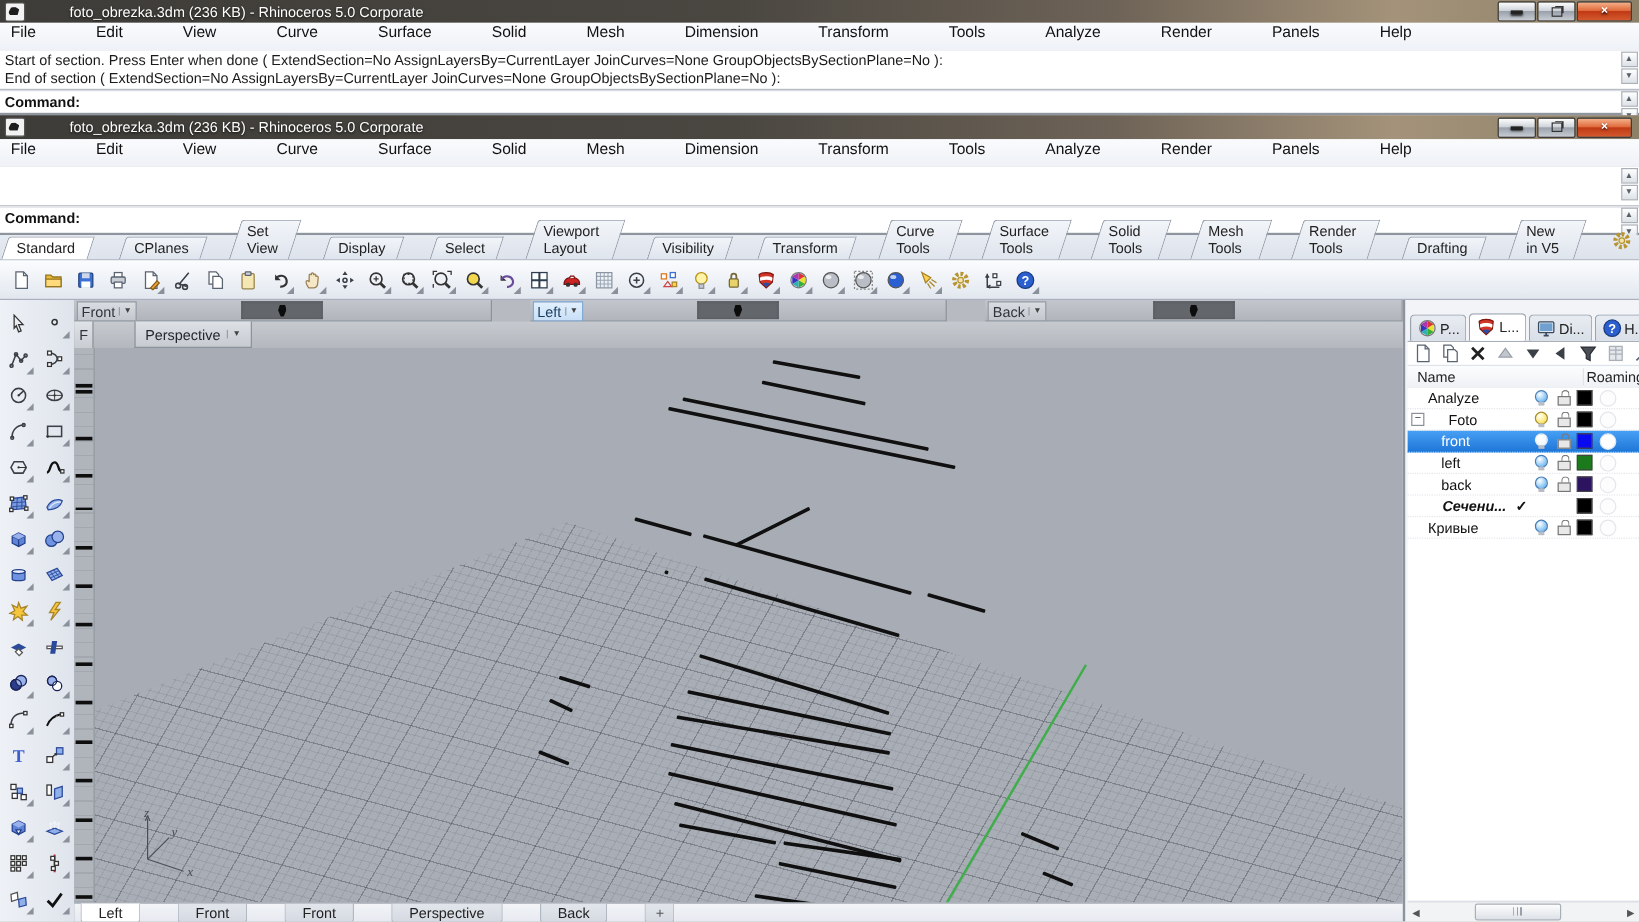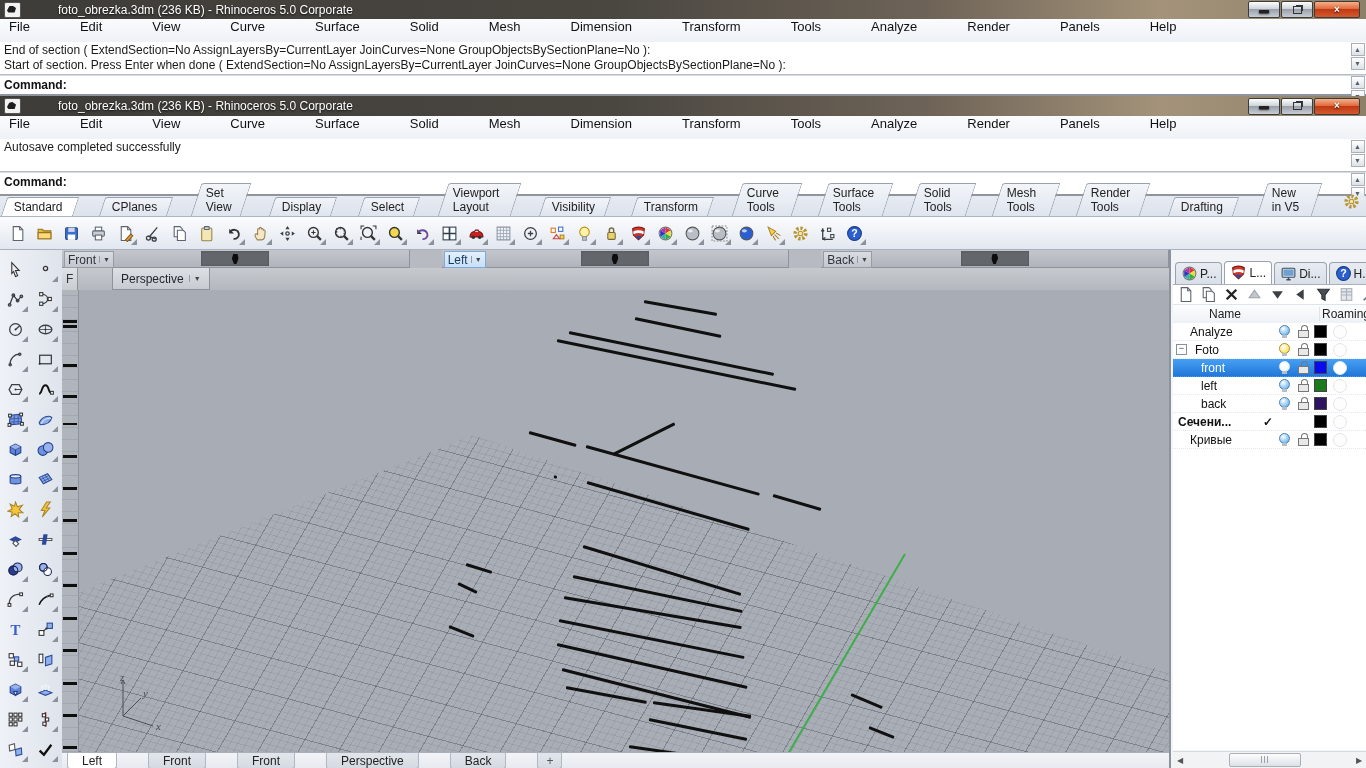--- a/index.html
+++ b/index.html
@@ -65,21 +65,21 @@
   .btab{display:flex;align-items:center;padding:0 14px;border:1px solid #b2b8c2;border-top:none;border-radius:0 0 3px 3px;margin-right:-1px;background:linear-gradient(180deg,#e2e6ec,#d5dae2);}
   .btab.active{background:#fff;font-weight:normal;z-index:2;}
   .btab.plus{padding:0 8px;color:#555;}
   
   .rpanel{left:1169px;top:250px;width:197px;height:518px;background:#f2f4f8;border-left:2px solid #8d939c;box-sizing:border-box;}
   .ptabs{position:absolute;left:2px;top:8px;width:193px;height:27px;display:flex;align-items:flex-end;padding-left:2px;box-sizing:border-box;border-bottom:1px solid #aab0ba;}
   .ptabbtn{display:flex;align-items:center;gap:2px;font-size:12px;color:#222;background:linear-gradient(180deg,#e8ecf2,#d9dfe8);border:1px solid #9aa2ae;border-bottom:none;border-radius:4px 4px 0 0;padding:2px 5px;margin-right:2px;}
   .ptabbtn.active{background:#fff;position:relative;z-index:2;padding-bottom:3px;}
   .ptools{position:absolute;left:2px;top:35px;width:193px;height:20px;background:#fff;display:flex;align-items:center;gap:6px;padding-left:4px;box-sizing:border-box;border-bottom:1px solid #dfe3ea;font-size:11px;color:#333;}
   .lheader{position:absolute;left:2px;top:55px;width:193px;height:18px;background:linear-gradient(180deg,#fcfdfe,#eef1f5);border-bottom:1px solid #cfd4dc;font-size:12px;color:#222;display:flex;align-items:center;}
-  .lheader .hname{padding-left:8px;flex:1;margin-left:28px;}
+  .lheader .hname{padding-left:8px;flex:1;}
   .lheader .hmat{width:44px;border-left:1px solid #dfe3ea;padding-left:2px;}
   .llist{position:absolute;left:2px;top:73px;width:193px;height:427px;background:#fff;}
   .lrow{position:relative;height:17px;display:flex;align-items:center;font-size:12px;color:#111;border-bottom:1px dotted #e4e7ec;}
   .lrow.selected{background:linear-gradient(180deg,#47a0f4,#2077d8);color:#fff;border-bottom:1px dotted #2077d8;}
   .lrow .exp{width:9px;height:9px;border:1px solid #8a9099;background:#fff;color:#333;font-size:9px;line-height:7px;text-align:center;margin-left:3px;}
   .lrow .nm{white-space:nowrap;overflow:hidden;}
   .lrow .chk{position:absolute;left:88px;width:14px;text-align:center;font-weight:bold;}
   .bulb{position:absolute;left:106px;width:11px;height:13px;}
   .bulb i{display:block;width:9px;height:9px;border-radius:50%;border:1px solid #4a7fb5;}
   .bulb.blue i{background:radial-gradient(circle at 35% 30%,#fff,#8ec8f5 60%,#5aa0dd);}
@@ -125,22 +125,22 @@
       <span>Dimension</span>
       <span>Transform</span>
       <span>Tools</span>
       <span>Analyze</span>
       <span>Render</span>
       <span>Panels</span>
       <span>Help</span>
     </nav>
   <div class="abs cmdhist" style="top:42px;height:33px;" id="hist-top">
 
-  <div>End of section ( ExtendSection=No  AssignLayersBy=CurrentLayer  JoinCurves=None  GroupObjectsBySectionPlane=No ):</div>
-      <div>Start of section. Press Enter when done ( ExtendSection=No  AssignLayersBy=CurrentLayer  JoinCurves=None  GroupObjectsBySectionPlane=No ):</div>
+  <div>Start of section. Press Enter when done ( ExtendSection=No  AssignLayersBy=CurrentLayer  JoinCurves=None  GroupObjectsBySectionPlane=No ):</div>
+      <div>End of section ( ExtendSection=No  AssignLayersBy=CurrentLayer  JoinCurves=None  GroupObjectsBySectionPlane=No ):</div>
       <div class="vsb">
         <span>▲</span>
         <span>▼</span>
       </div>
     </div>
   <div class="abs cmdline" style="top:75px;height:21px;">
     <span>Command:</span>
     <div class="vsb" style="top:0;">
         <span>▲</span>
         <span>▼</span>
@@ -169,21 +169,20 @@
       <span>Dimension</span>
       <span>Transform</span>
       <span>Tools</span>
       <span>Analyze</span>
       <span>Render</span>
       <span>Panels</span>
       <span>Help</span>
     </nav>
   <div class="abs cmdhist" style="top:139px;height:33px;" id="hist-bottom">
 
-      <div>Autosave completed successfully</div>
       <div class="vsb">
         <span>▲</span>
         <span>▼</span>
       </div>
     </div>
   <div class="abs cmdline" style="top:172px;height:24px;">
     <span>Command:</span>
     <div class="vsb" style="top:0;">
         <span>▲</span>
         <span>▼</span>
@@ -901,21 +900,21 @@
             <i></i>
           </span>
           <span class="lockic">
             <i></i>
           </span>
           <span class="swatch" style="background:#000000"></span>
           <span class="matc"></span>
         </div>
         <div class="lrow">
           <span class="exp">−</span>
-          <span class="nm" style="margin-left:8px;">Foto</span>
+          <span class="nm" style="margin-left:20px;">Foto</span>
           <span class="bulb yellow">
             <i></i>
           </span>
           <span class="lockic">
             <i></i>
           </span>
           <span class="swatch" style="background:#000000"></span>
           <span class="matc"></span>
         </div>
         <div class="lrow selected">
@@ -945,21 +944,21 @@
           <span class="bulb blue">
             <i></i>
           </span>
           <span class="lockic">
             <i></i>
           </span>
           <span class="swatch" style="background:#2d1460"></span>
           <span class="matc"></span>
         </div>
         <div class="lrow">
-          <span class="nm" style="margin-left:5px;font-weight:bold;">Сечени...</span>
+          <span class="nm" style="margin-left:29px;font-weight:bold;font-style:italic;">Сечени...</span>
           <span class="chk">✓</span>
           <span class="swatch" style="background:#000000"></span>
           <span class="matc"></span>
         </div>
         <div class="lrow">
           <span class="nm" style="margin-left:17px;">Кривые</span>
           <span class="bulb blue">
             <i></i>
           </span>
           <span class="lockic">

